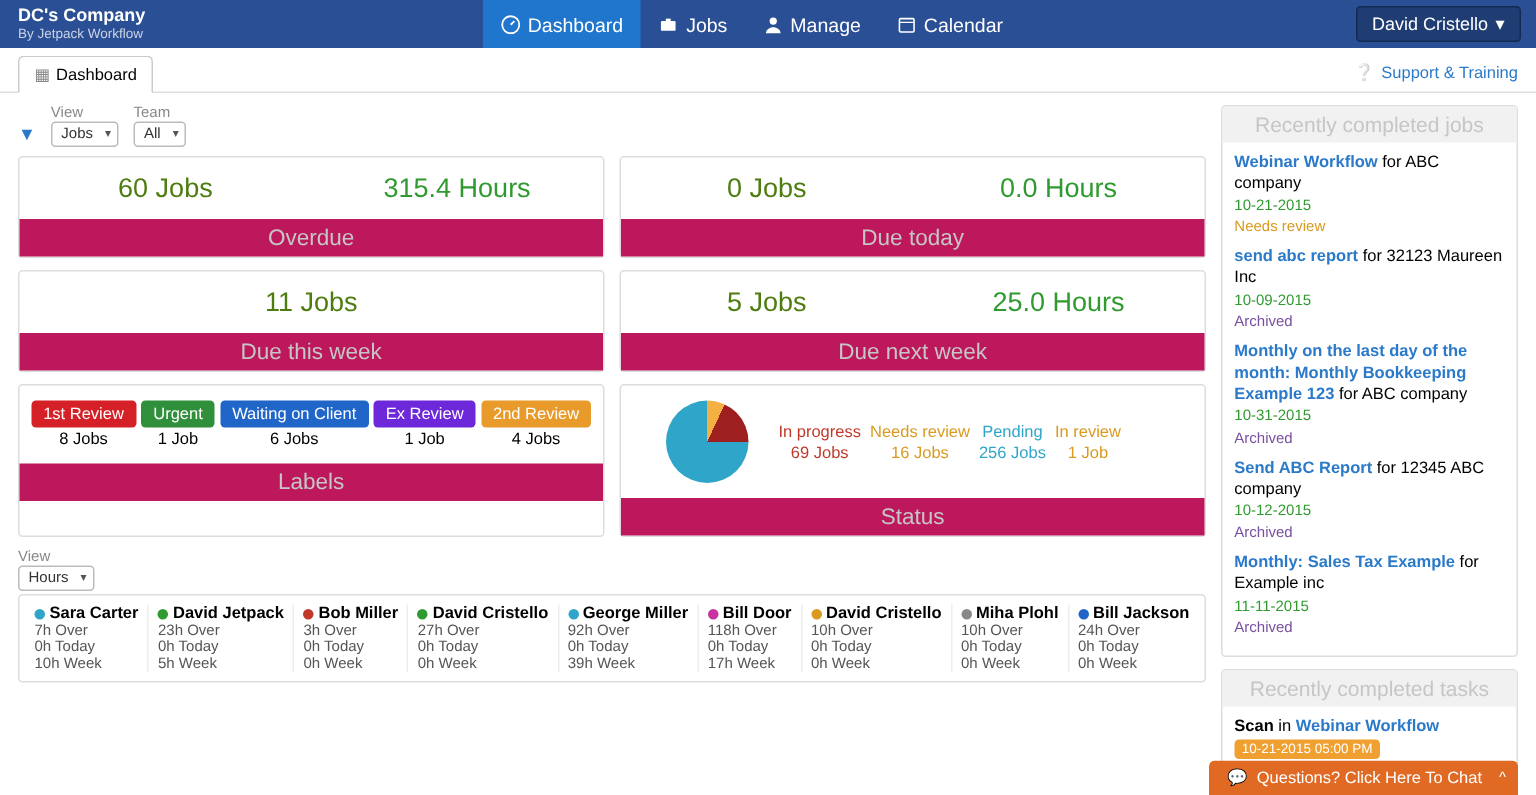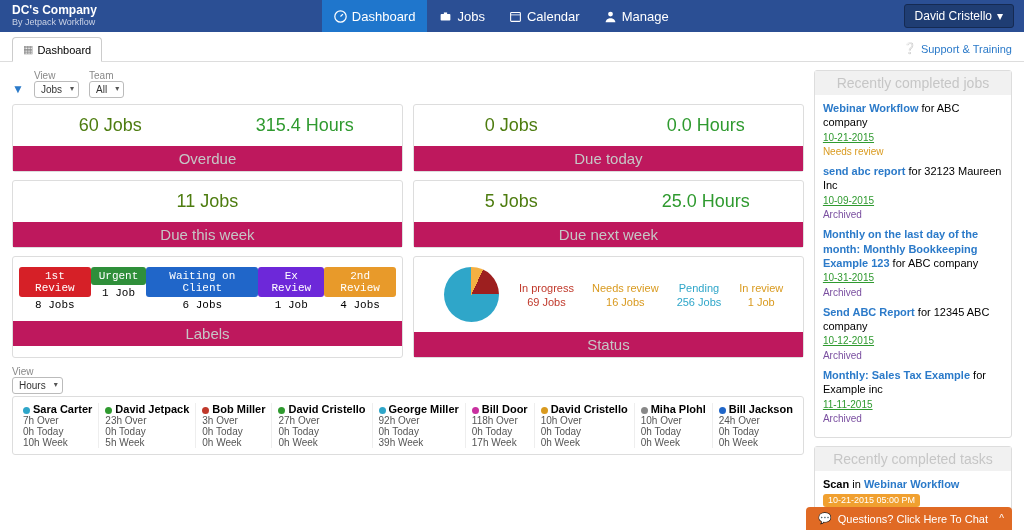--- a/index.html
+++ b/index.html
@@ -35,36 +35,36 @@
 
 .cardrow { display: flex; gap: 10px; margin-bottom: 8px; }
 .card { flex: 1; border: 1px solid #ddd; border-radius: 3px; padding: 0; background: #fff; }
 .card-body { display: flex; padding: 10px 0; }
 .half { flex: 1; text-align: center; font-size: 18px; }
 .jobs-num { color: #4d7c0f; }
 .hours-num { color: #2f9a2f; }
 .card-foot { background: #be185d; text-align: center; color: #c6c6c6; font-size: 15px; padding: 4px 0; }
 
 .labelrow { display: flex; justify-content: space-around; padding: 10px 6px; }
-.labelcol { text-align: center; font-size: 11px; font-family: Liberation Mono, monospace; }
+.labelcol { text-align: center; font-size: 11px; }
 .pill { display: inline-block; border-radius: 3px; color: #fff; padding: 3px 8px; font-size: 11px; margin-bottom: 2px; }
 
 .statusbody { display: flex; padding: 10px; align-items: center; gap: 20px; }
 .pie { width: 55px; height: 55px; border-radius: 50%; background: conic-gradient(#f4b042 0 25deg, #9d1f1f 25deg 90deg, #2fa6c9 90deg 360deg); margin-left: 20px; }
-.statuslegend { display: flex; gap: 18px; font-size: 11px; }
+.statuslegend { display: flex; gap: 6px; font-size: 11px; }
 .slcol { text-align: center; }
 .slhead { margin-bottom: 2px; }
 
 
 .sidecard { border: 1px solid #ddd; border-radius: 3px; margin-bottom: 8px; }
 .sidecard-head { background: #f1f1f1; color: #c6c6c6; text-align: center; font-size: 14px; padding: 4px 0; }
 .sidecard-body { padding: 6px 8px; font-size: 11px; }
 .jobitem { margin-bottom: 6px; line-height: 1.3; }
 .jobitem a { color: #2b7ac9; text-decoration: none; font-weight: bold; }
-.date { color: #2f9a2f; font-size: 10px; text-decoration: underline; }
+.date { color: #2f9a2f; font-size: 10px; }
 .status { color: #7a4fa0; font-size: 10px; }
 .status.needs { color: #d99a1f; }
 .datebadge { background: #f0a030; color: #fff; border-radius: 3px; padding: 1px 5px; font-size: 9px; display: inline-block; }
 
 
 .filters2 { margin: 4px 0 2px 0; }
 .peoplerow { display: flex; border: 1px solid #ddd; border-radius: 3px; padding: 6px 4px; }
 .person { flex: 1; padding: 0 6px; border-left: 1px solid #eee; font-size: 10px; }
 .person:first-child { border-left: none; }
 .pname { font-weight: bold; font-size: 11px; white-space: nowrap; }
@@ -99,34 +99,34 @@
         <svg viewBox="0 0 16 16" fill="#fff">
             <rect x="2" y="5" width="12" height="8" rx="1"></rect>
             <rect x="6" y="3" width="4" height="3"></rect>
           </svg>
       </span>
       <span>Jobs</span>
     </div>
     <div class="navitem">
       <span class="navicon">
         <svg viewBox="0 0 16 16" fill="#fff">
+            <circle cx="8" cy="5" r="3"></circle>
+            <path d="M2 15c0-3 3-5 6-5s6 2 6 5z"></path>
+          </svg>
+      </span>
+      <span>Manage</span>
+    </div>
+    <div class="navitem">
+      <span class="navicon">
+        <svg viewBox="0 0 16 16" fill="#fff">
             <rect x="2" y="3" width="12" height="11" rx="1" fill="none" stroke="#fff" stroke-width="1.3"></rect>
             <line x1="2" y1="6" x2="14" y2="6" stroke="#fff"></line>
           </svg>
       </span>
       <span>Calendar</span>
-    </div>
-    <div class="navitem">
-      <span class="navicon">
-        <svg viewBox="0 0 16 16" fill="#fff">
-            <circle cx="8" cy="5" r="3"></circle>
-            <path d="M2 15c0-3 3-5 6-5s6 2 6 5z"></path>
-          </svg>
-      </span>
-      <span>Manage</span>
     </div>
   </div>
   <div class="navspace"></div>
   <div class="userbtn">
     <span>David Cristello</span>
     <span>▾</span>
   </div>
 </div>
 
 <div class="tabrow">

